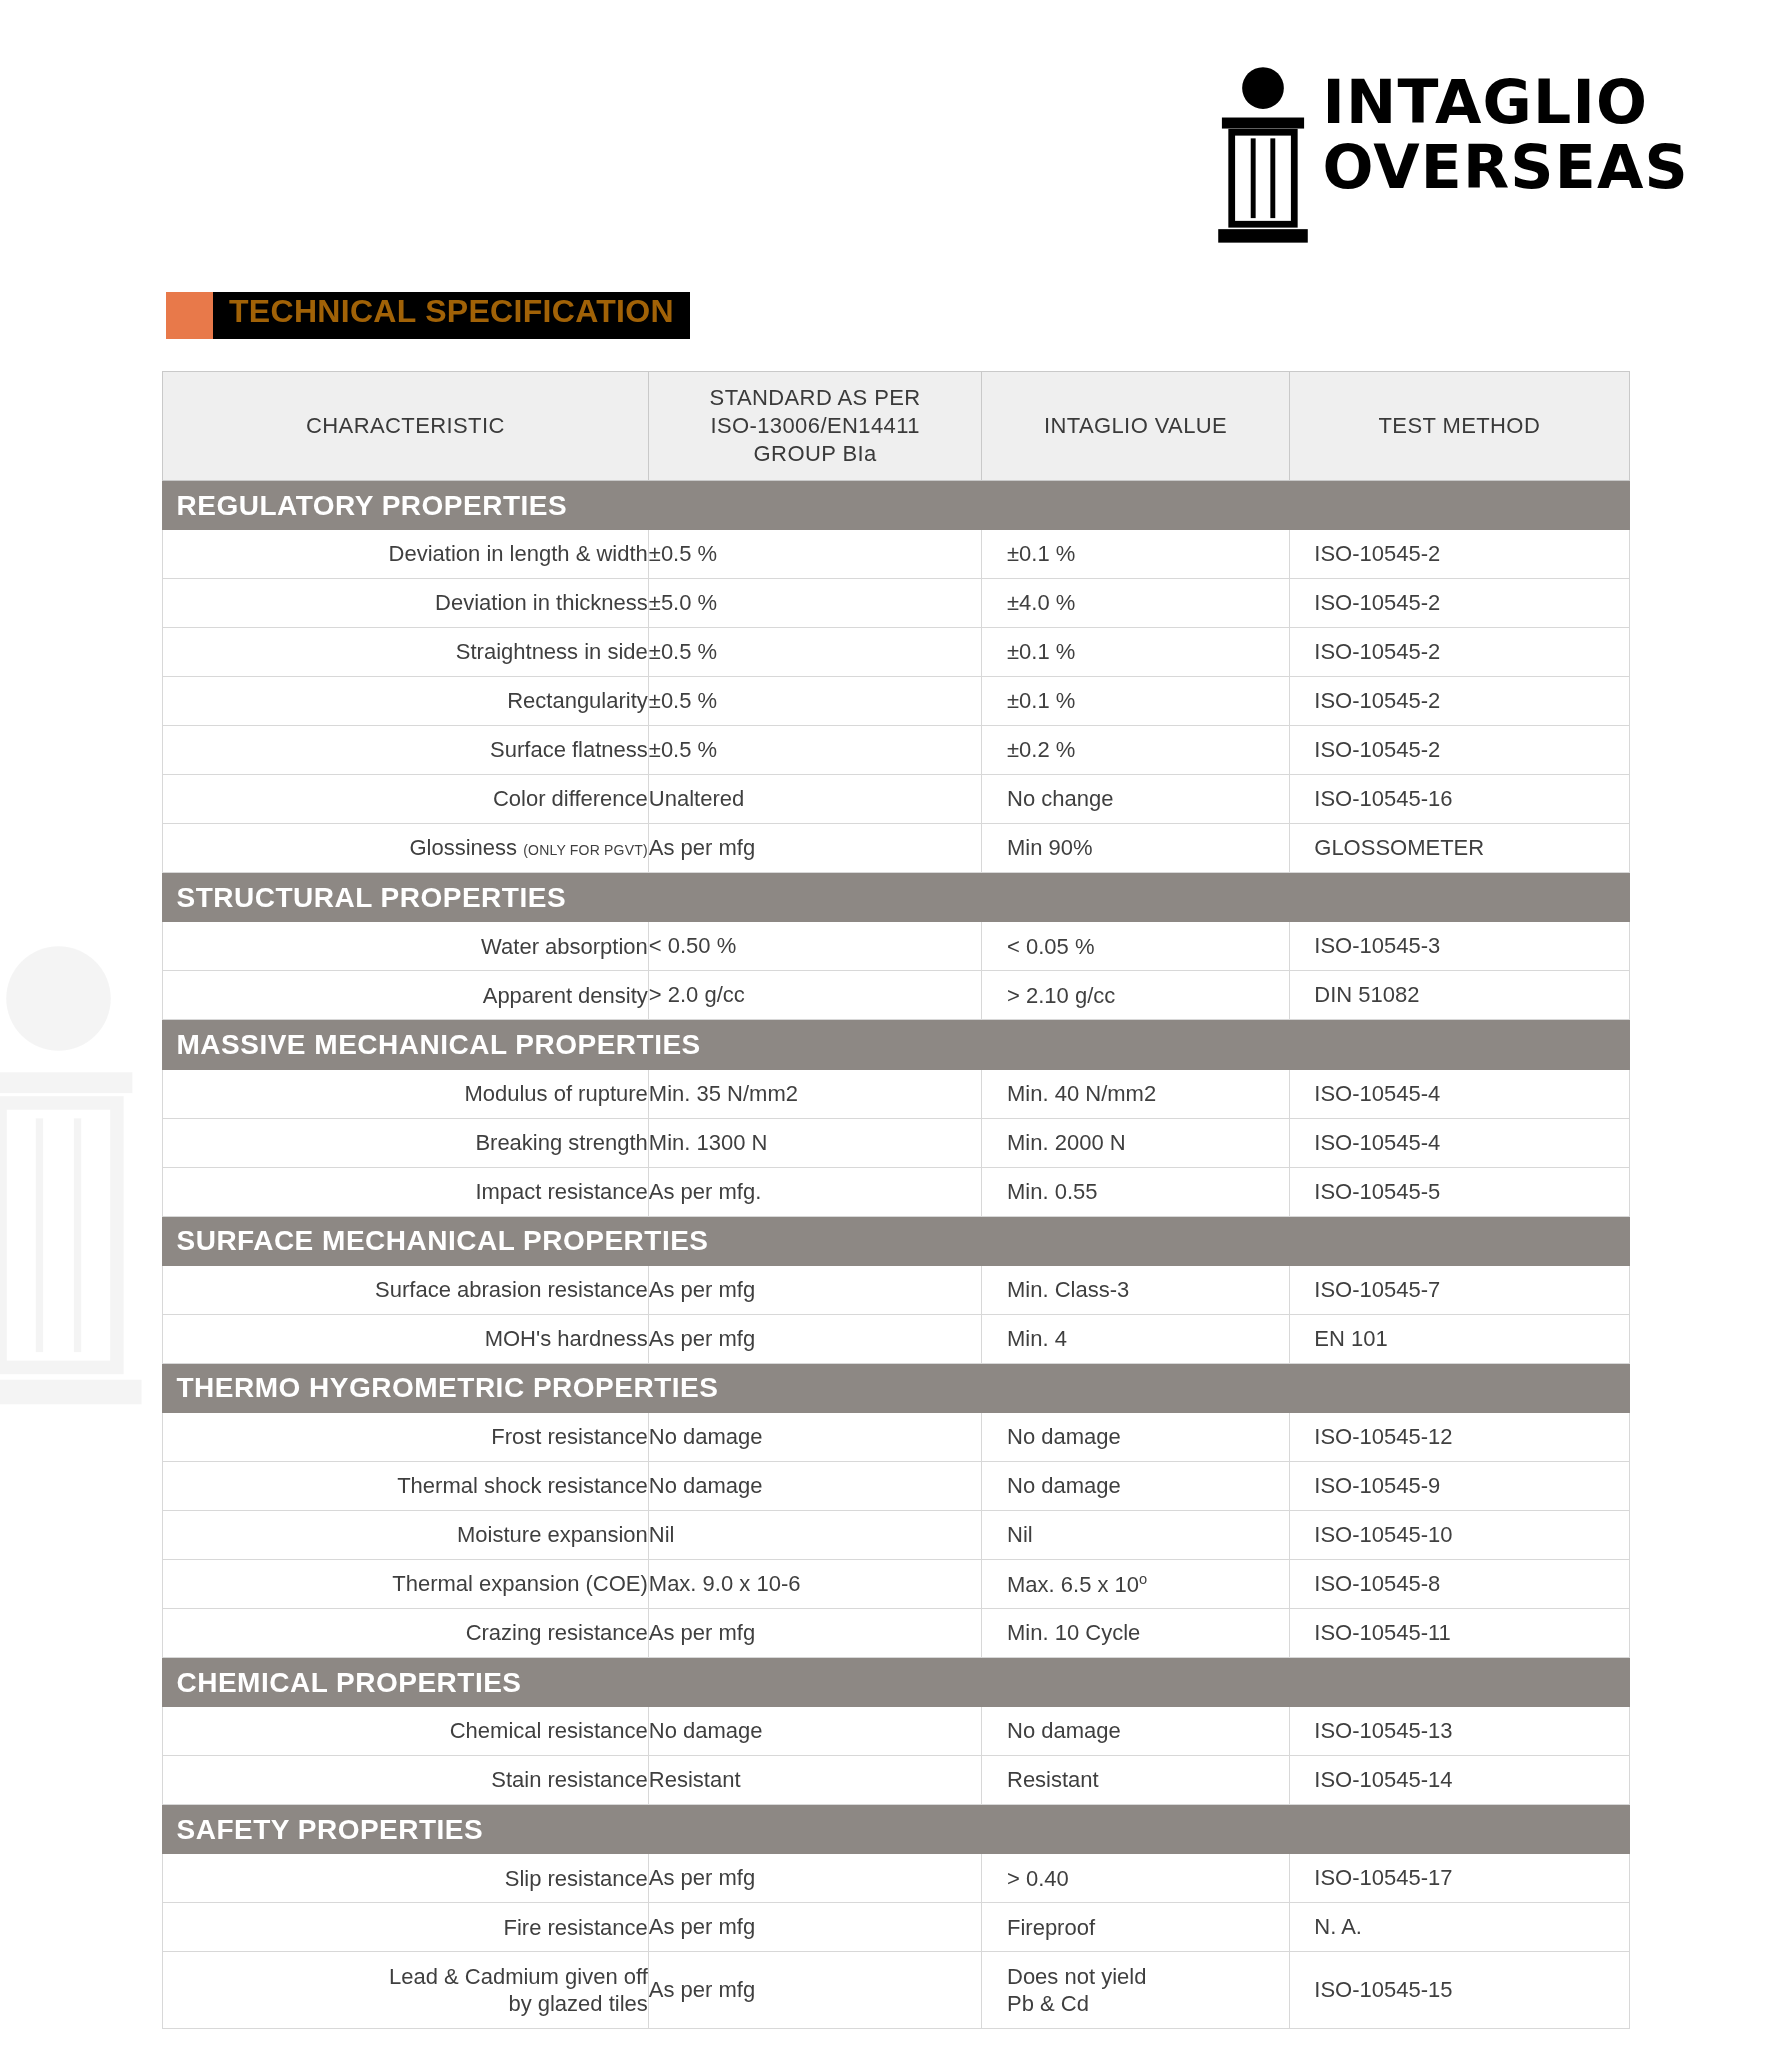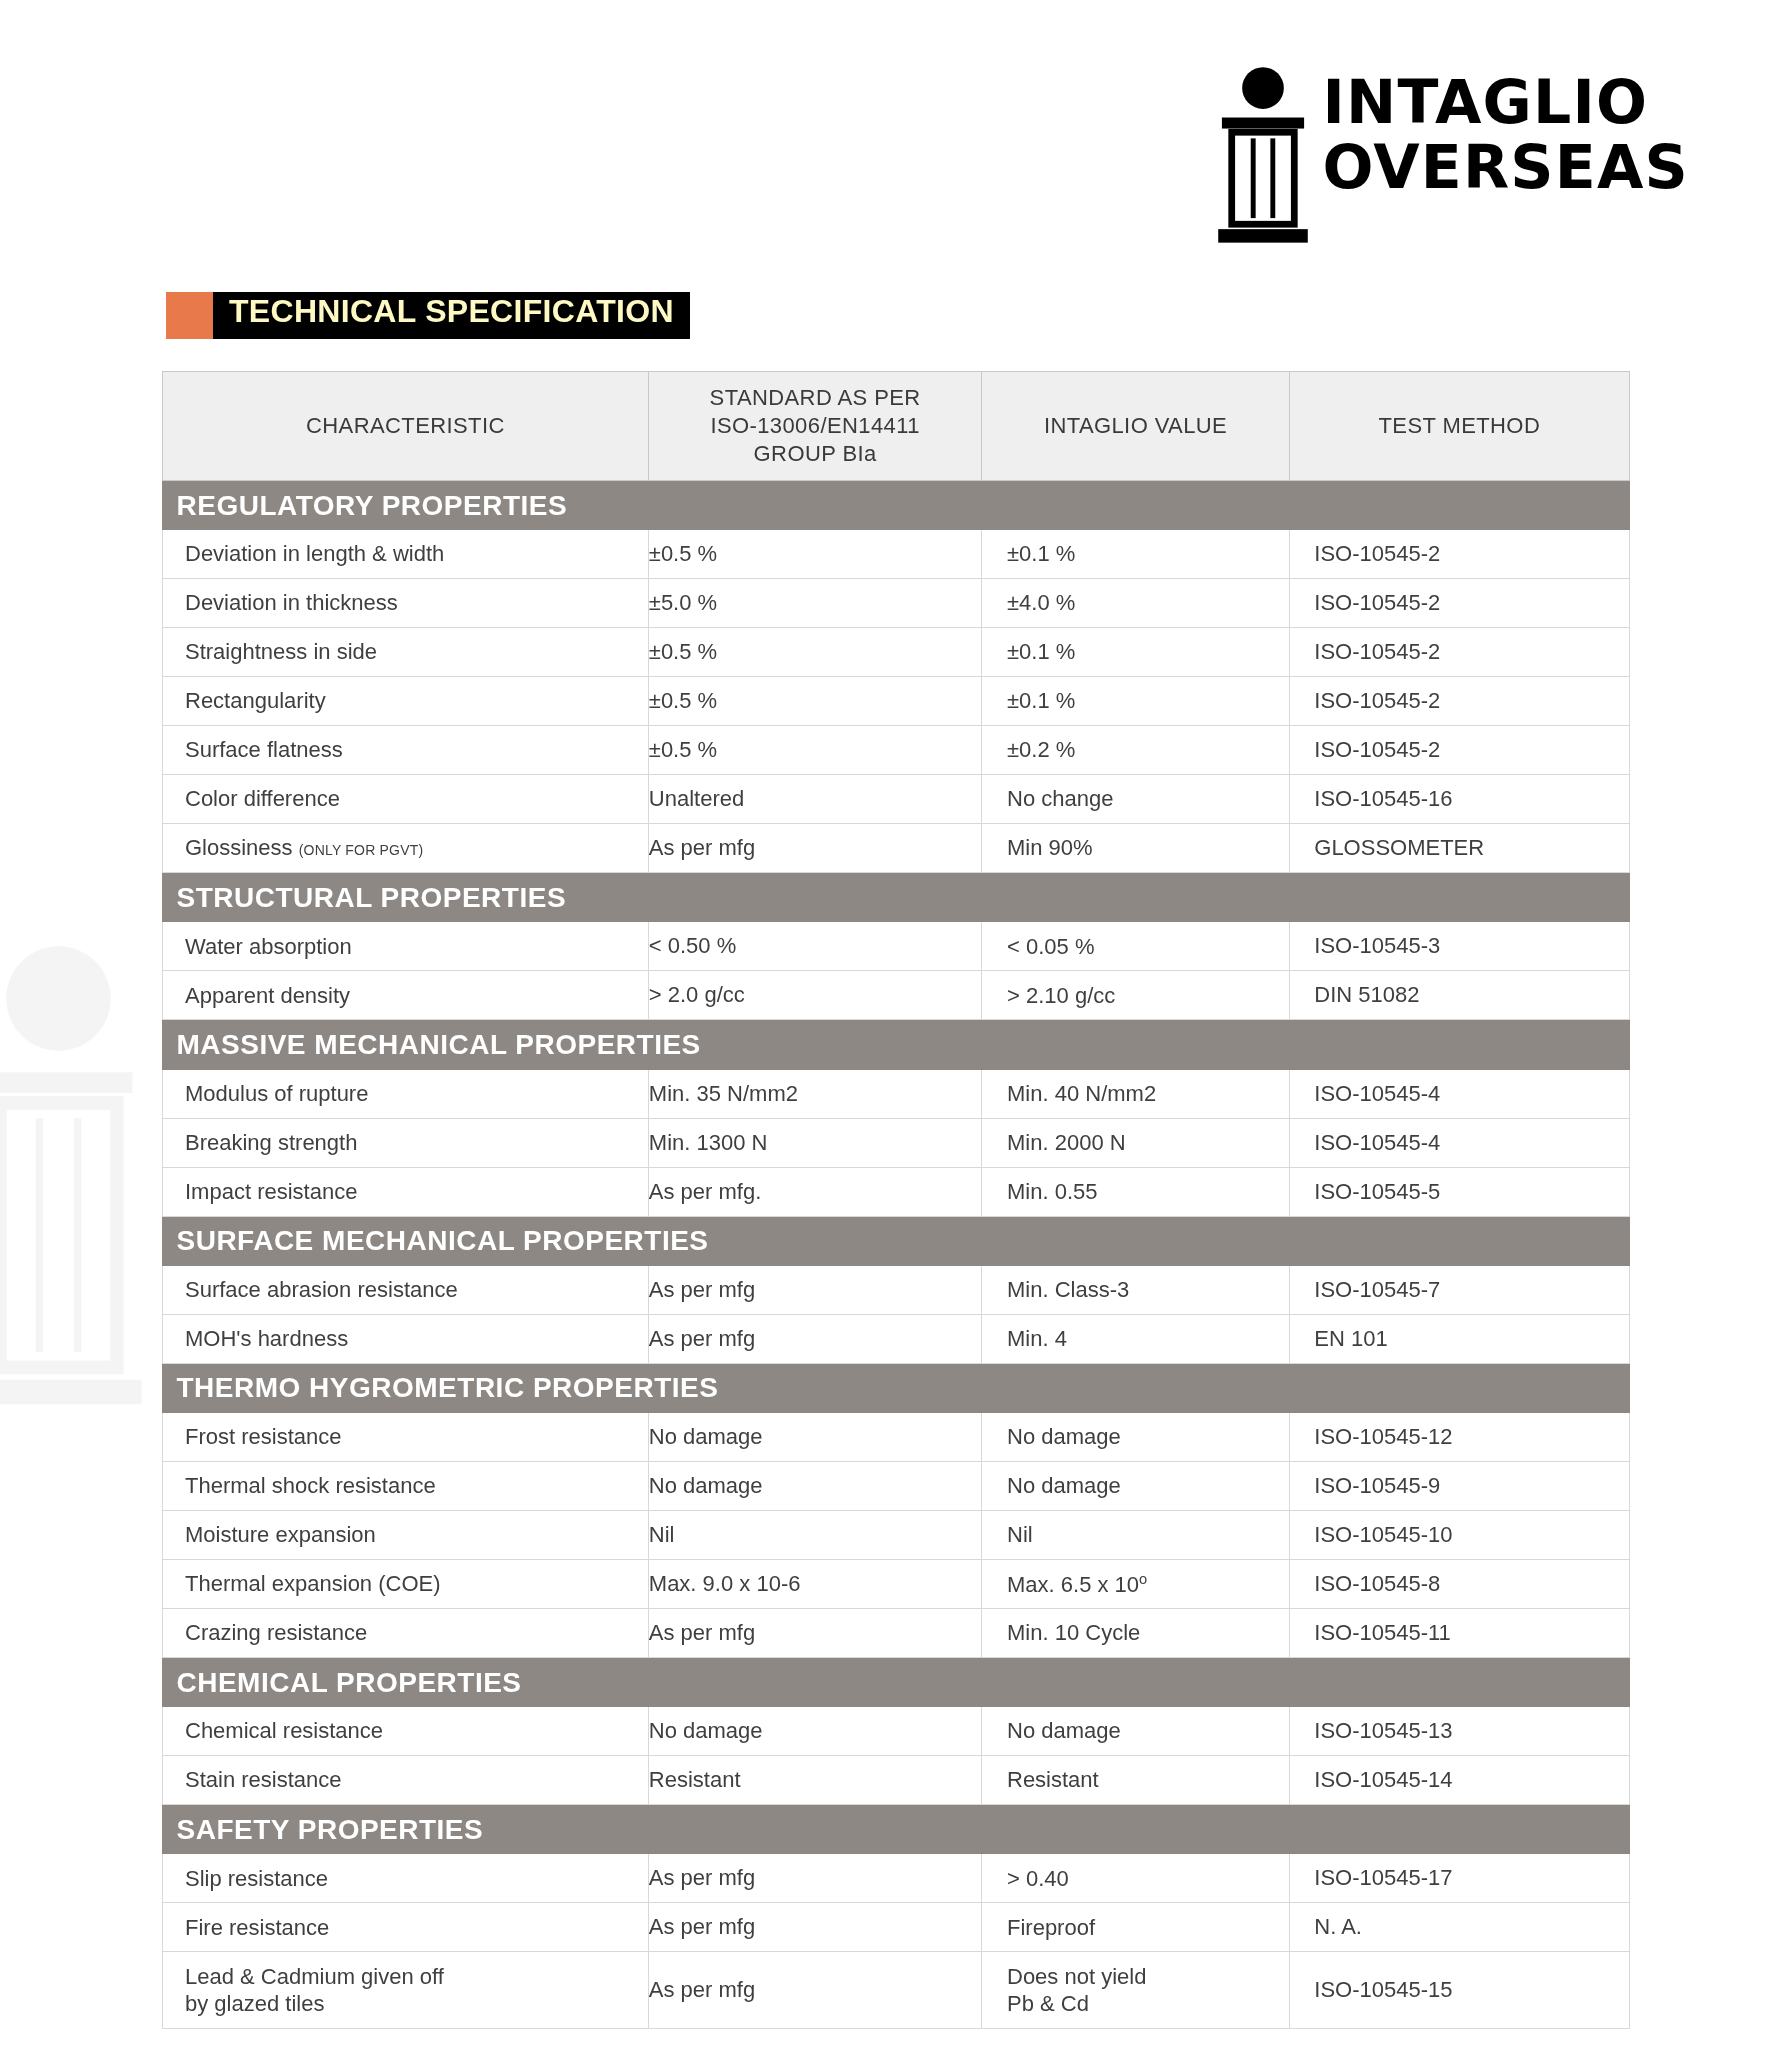--- a/index.html
+++ b/index.html
@@ -65,21 +65,21 @@
     align-items: stretch;
     height: 47px;
   }
   .heading-swatch {
     width: 47px;
     background: #e8794a;
     flex: none;
   }
   .heading-bar {
     background: #000000;
-    color: #fef9c3;
+    color: #a16207;
     font-family: "Liberation Sans", sans-serif;
     font-weight: bold;
     font-size: 32px;
     letter-spacing: 0.3px;
     padding: 0 16px 8px 16px;
     display: flex;
     align-items: center;
   }
 
   
@@ -127,21 +127,21 @@
     border-bottom: 1.2px solid #d8d8d8;
     height: 48px;
     vertical-align: middle;
     color: #3f3f3f;
     font-size: 22px;
   }
   tr.data-row td.c-char {
     padding-left: 22px;
     border-left: 1.2px solid #d8d8d8;
     border-right: 1.2px solid #d8d8d8;
-    text-align: left;
+    text-align: right;
     line-height: 1.25;
   }
   tr.data-row td.c-std {
     text-align: left;
     border-right: 1.2px solid #d8d8d8;
   }
   tr.data-row td.c-val {
     padding-left: 24.6px;
     text-align: left;
     border-right: 1.2px solid #d8d8d8;

